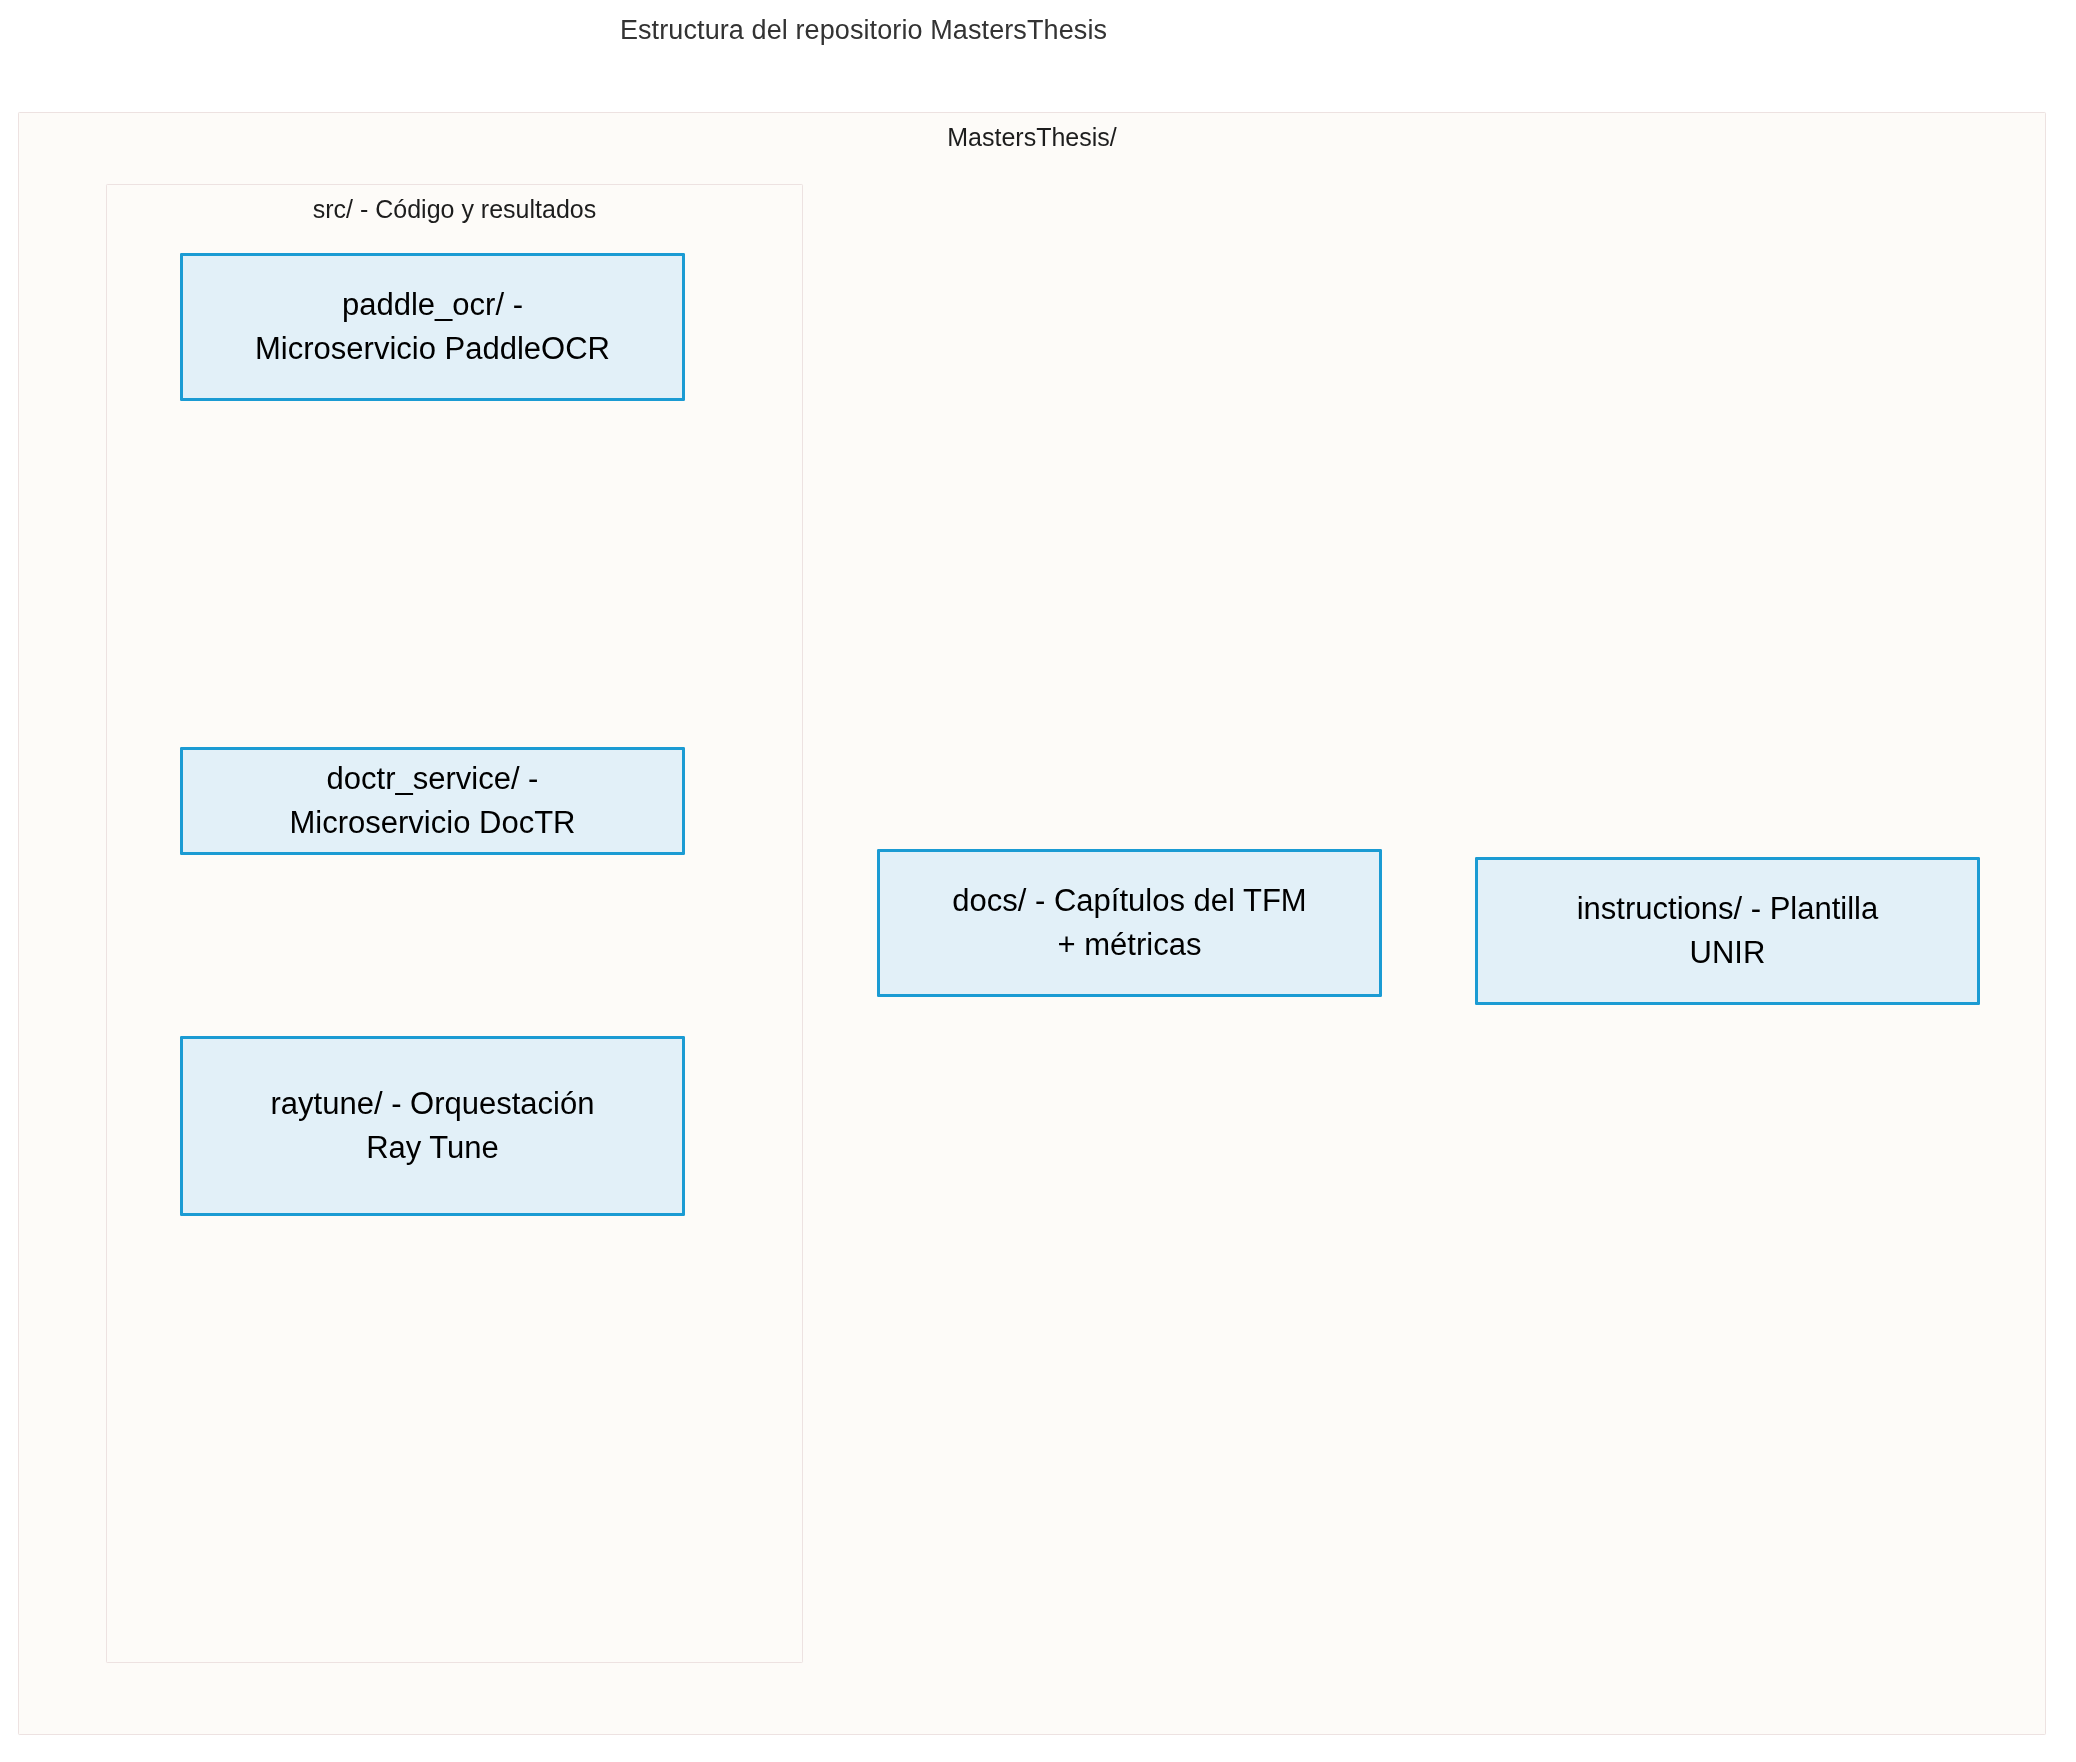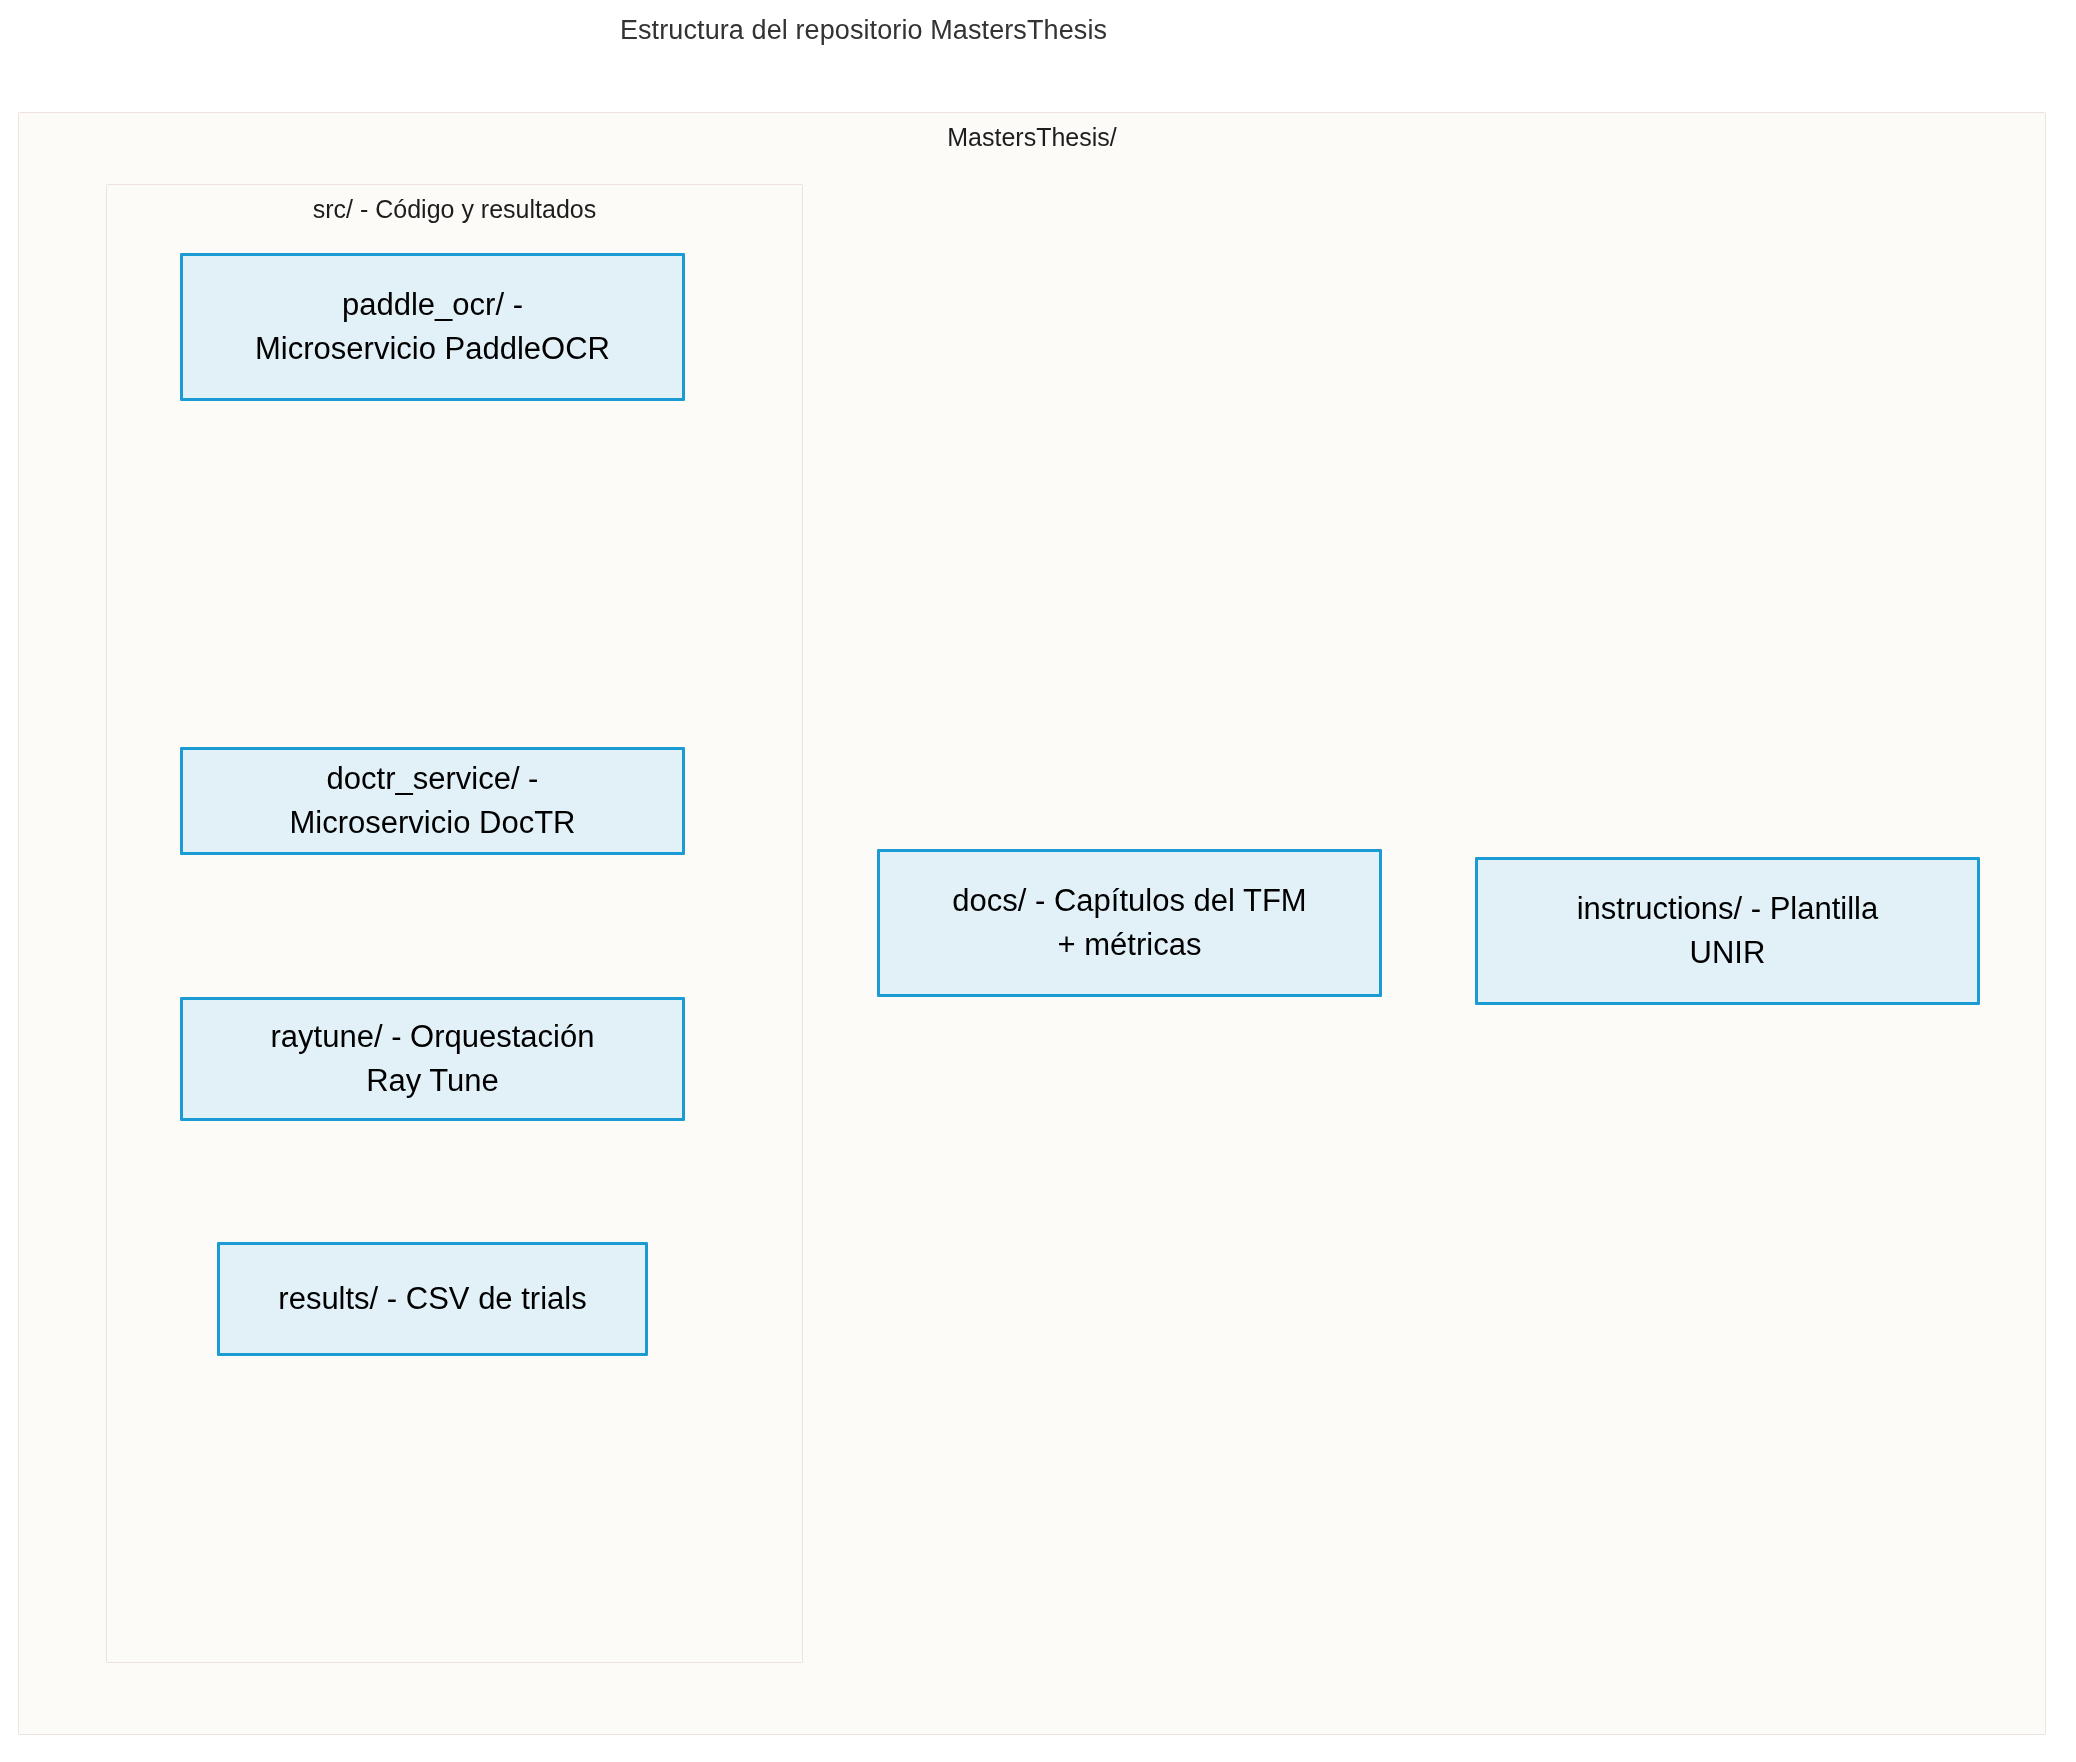--- a/index.html
+++ b/index.html
@@ -109,28 +109,25 @@
     <span class="node-label">paddle_ocr/ -
 Microservicio PaddleOCR</span>
   </div>
 
 
   <div class="node" style="left:180px; top:747px; width:505px; height:108px;">
     <span class="node-label">doctr_service/ -
 Microservicio DocTR</span>
   </div>
 
-  <div class="node" style="left:180px; top:997px; width:505px; height:124px;align-items:center;">
+  <div class="node" style="left:180px; top:1036px; width:505px; height:180px;align-items:center;">
     <span class="node-label">raytune/ - Orquestación
 Ray Tune</span>
   </div>
 
-  <div class="node" style="left:217px; top:1242px; width:431px; height:114px;">
-    <span class="node-label">results/ - CSV de trials</span>
-  </div>
 
 
   <div class="node" style="left:877px; top:849px; width:505px; height:148px;">
     <span class="node-label">docs/ - Capítulos del TFM
 + métricas</span>
   </div>
 
   <div class="node" style="left:1475px; top:849px; width:505px; height:148px;margin-top:8px;">
     <span class="node-label">instructions/ - Plantilla
 UNIR</span>

